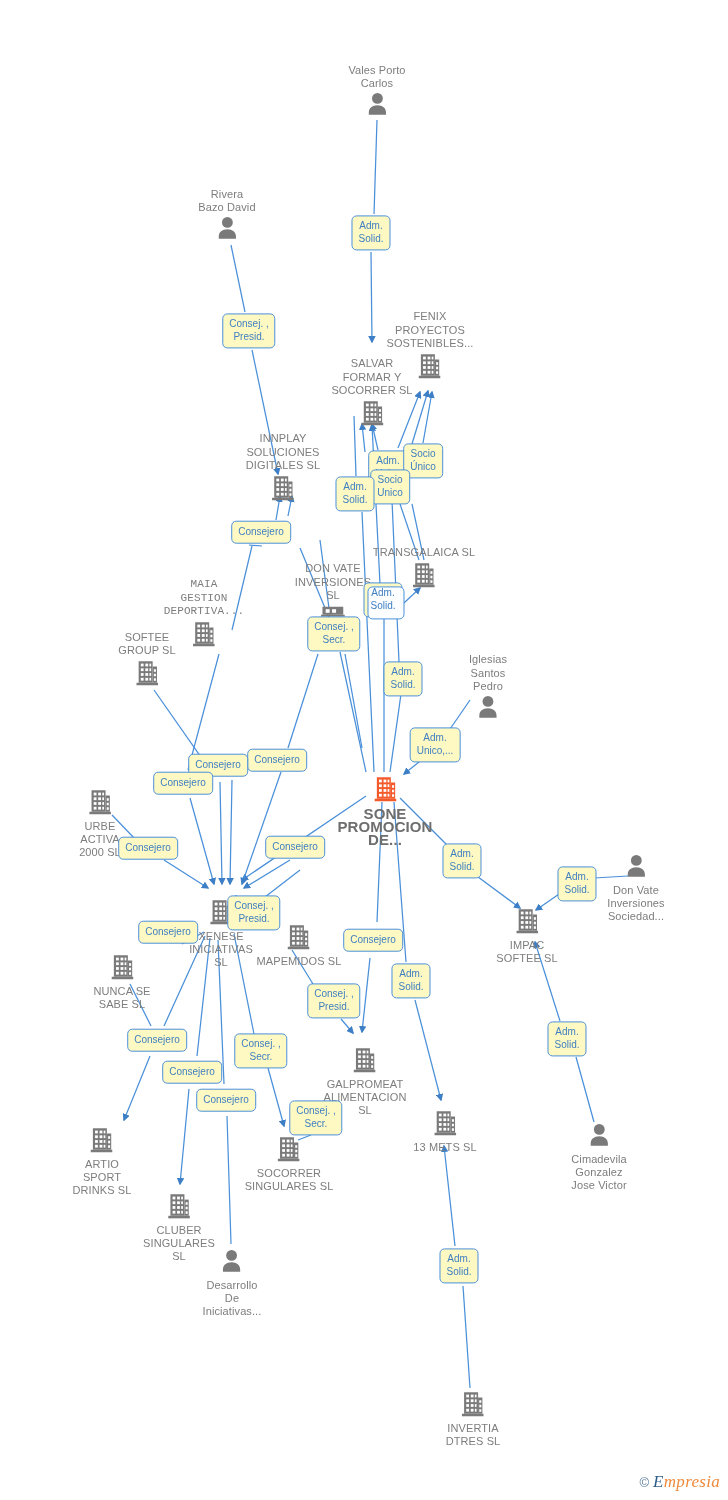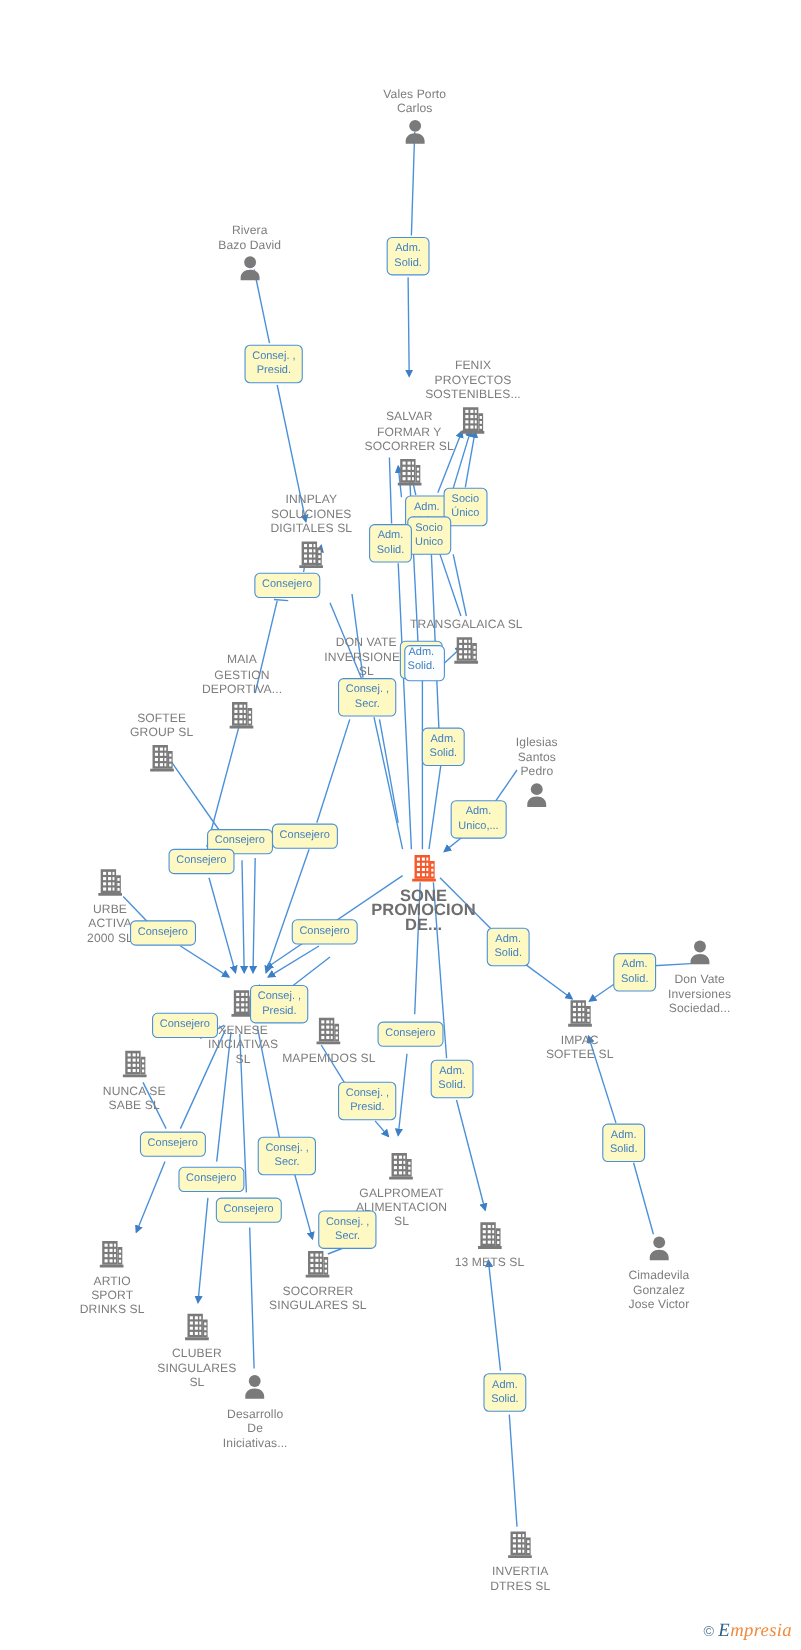--- a/index.html
+++ b/index.html
@@ -12,21 +12,21 @@
 
   .node{position:absolute;text-align:center;transform:translateX(-50%);}
   .node .ico{display:block;margin:0 auto;}
   .node .lbl{
     display:block;font-size:11px;line-height:13.2px;color:#808080;
     letter-spacing:.1px;white-space:pre-line;margin-top:1px;
   }
   .node.company .lbl{color:#7d7d7d;}
   .node.person .lbl{color:#7d7d7d;}
   .node.focus .lbl{color:#6e6e6e;font-weight:bold;font-size:15px;}
-  .node.lbl-above .lbl{margin-top:16px;margin-bottom:1px;}
+  .node.lbl-above .lbl{margin-top:0;margin-bottom:1px;}
 
   .rel{
     position:absolute;transform:translate(-50%,-50%);
     background:#fef9c3;border:1.3px solid #4a90d9;border-radius:5px;
     color:#3f7fc1;font-size:10px;line-height:12.6px;
     padding:4px 6px;text-align:center;white-space:pre-line;
     box-sizing:border-box;
   }
   .rel.stack:before{
     content:"";position:absolute;left:3px;top:3px;right:-3px;bottom:-3px;
@@ -264,21 +264,21 @@
               <rect x="14" y="14" width="1.6" height="2.6"></rect>
               <rect x="6" y="18.4" width="2.6" height="2.6"></rect>
               <rect x="10.2" y="18.4" width="2.6" height="2.6"></rect>
               <rect x="14" y="18.4" width="1.6" height="2.6"></rect>
               <rect x="18.1" y="10.4" width="1.9" height="2.4"></rect>
               <rect x="18.1" y="14.6" width="1.9" height="2.4"></rect>
               <rect x="18.1" y="18.8" width="1.9" height="2.4"></rect>
             </g>
           </svg></span>
       </div>
-      <div class="node company lbl-above" style="left: 220px; top: 578.4px;">
+      <div class="node company lbl-above" style="left: 204px; top: 578.4px; font-family: Liberation Mono, monospace;">
         <span class="lbl">MAIA
 GESTION
 DEPORTIVA...</span>
         <span class="ico"><svg width="26" height="28" viewBox="0 0 24 26">
             <path fill="#7A7A7A" d="M4 3h13v20H4z"></path>
             <path fill="#7A7A7A" d="M17 8h4v15h-4z"></path>
             <path fill="#7A7A7A" d="M2 23h20v2.4H2z"></path>
             <g fill="#ffffff">
               <rect x="6" y="5.2" width="2.6" height="2.6"></rect>
               <rect x="10.2" y="5.2" width="2.6" height="2.6"></rect>

